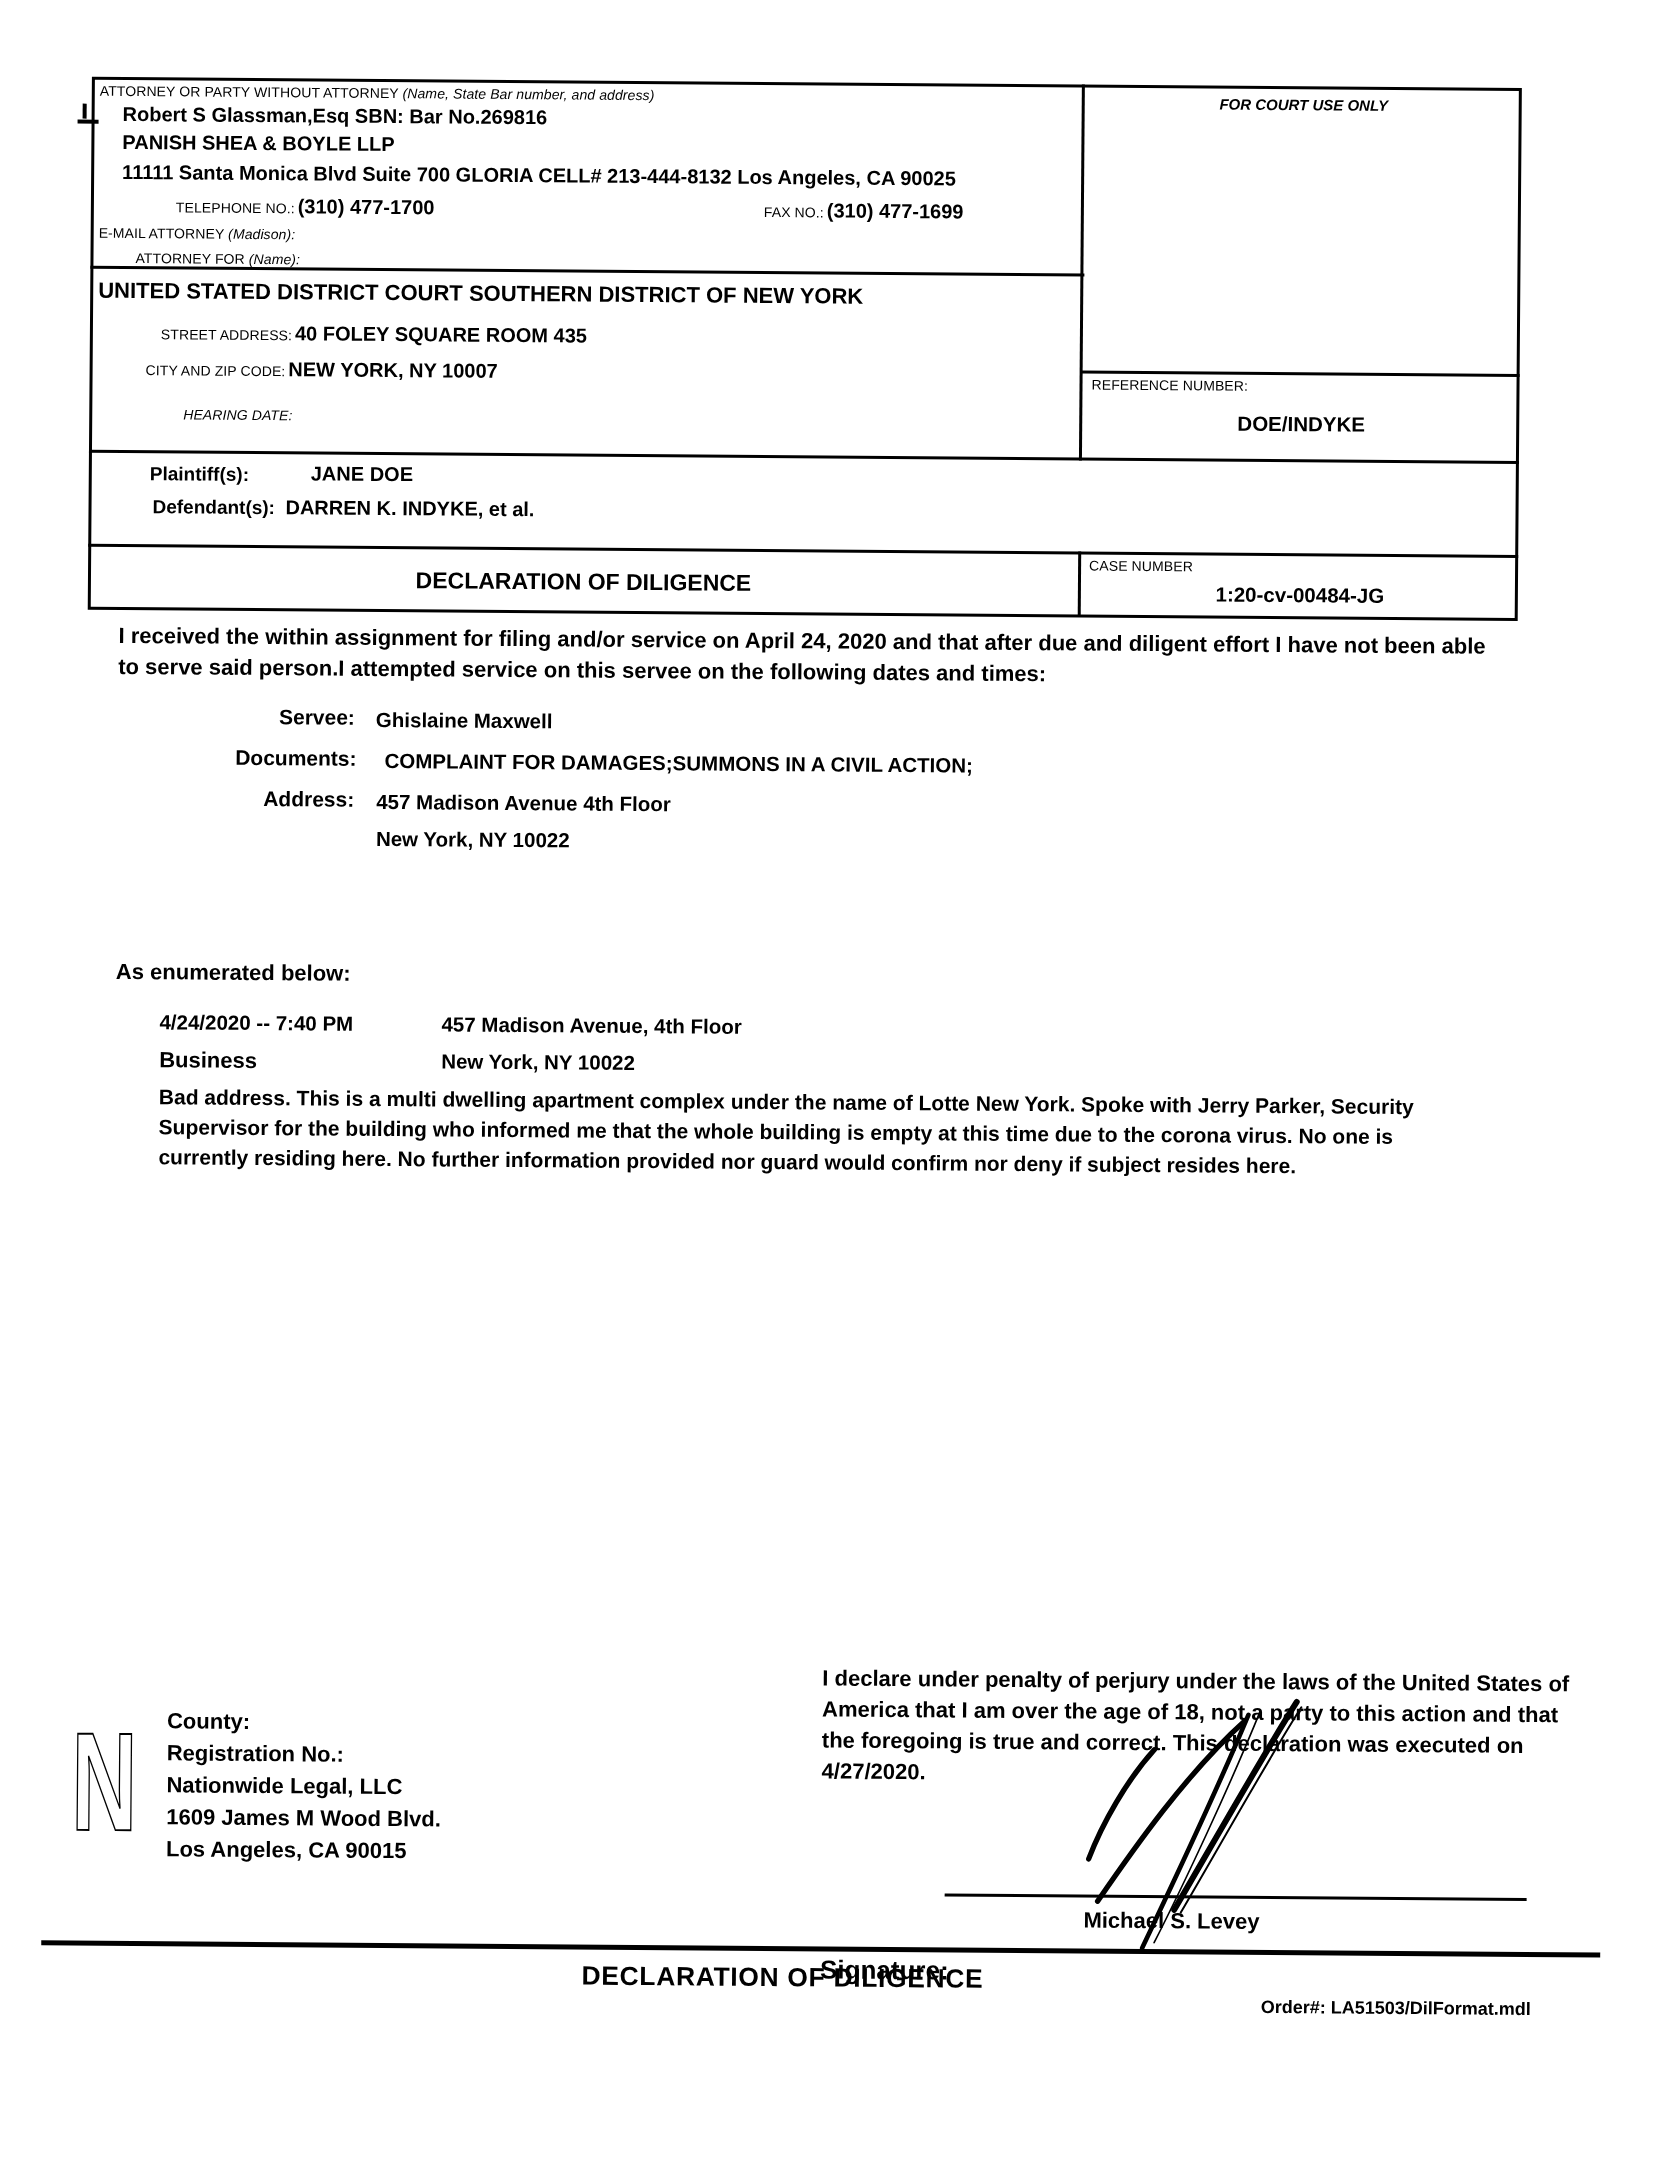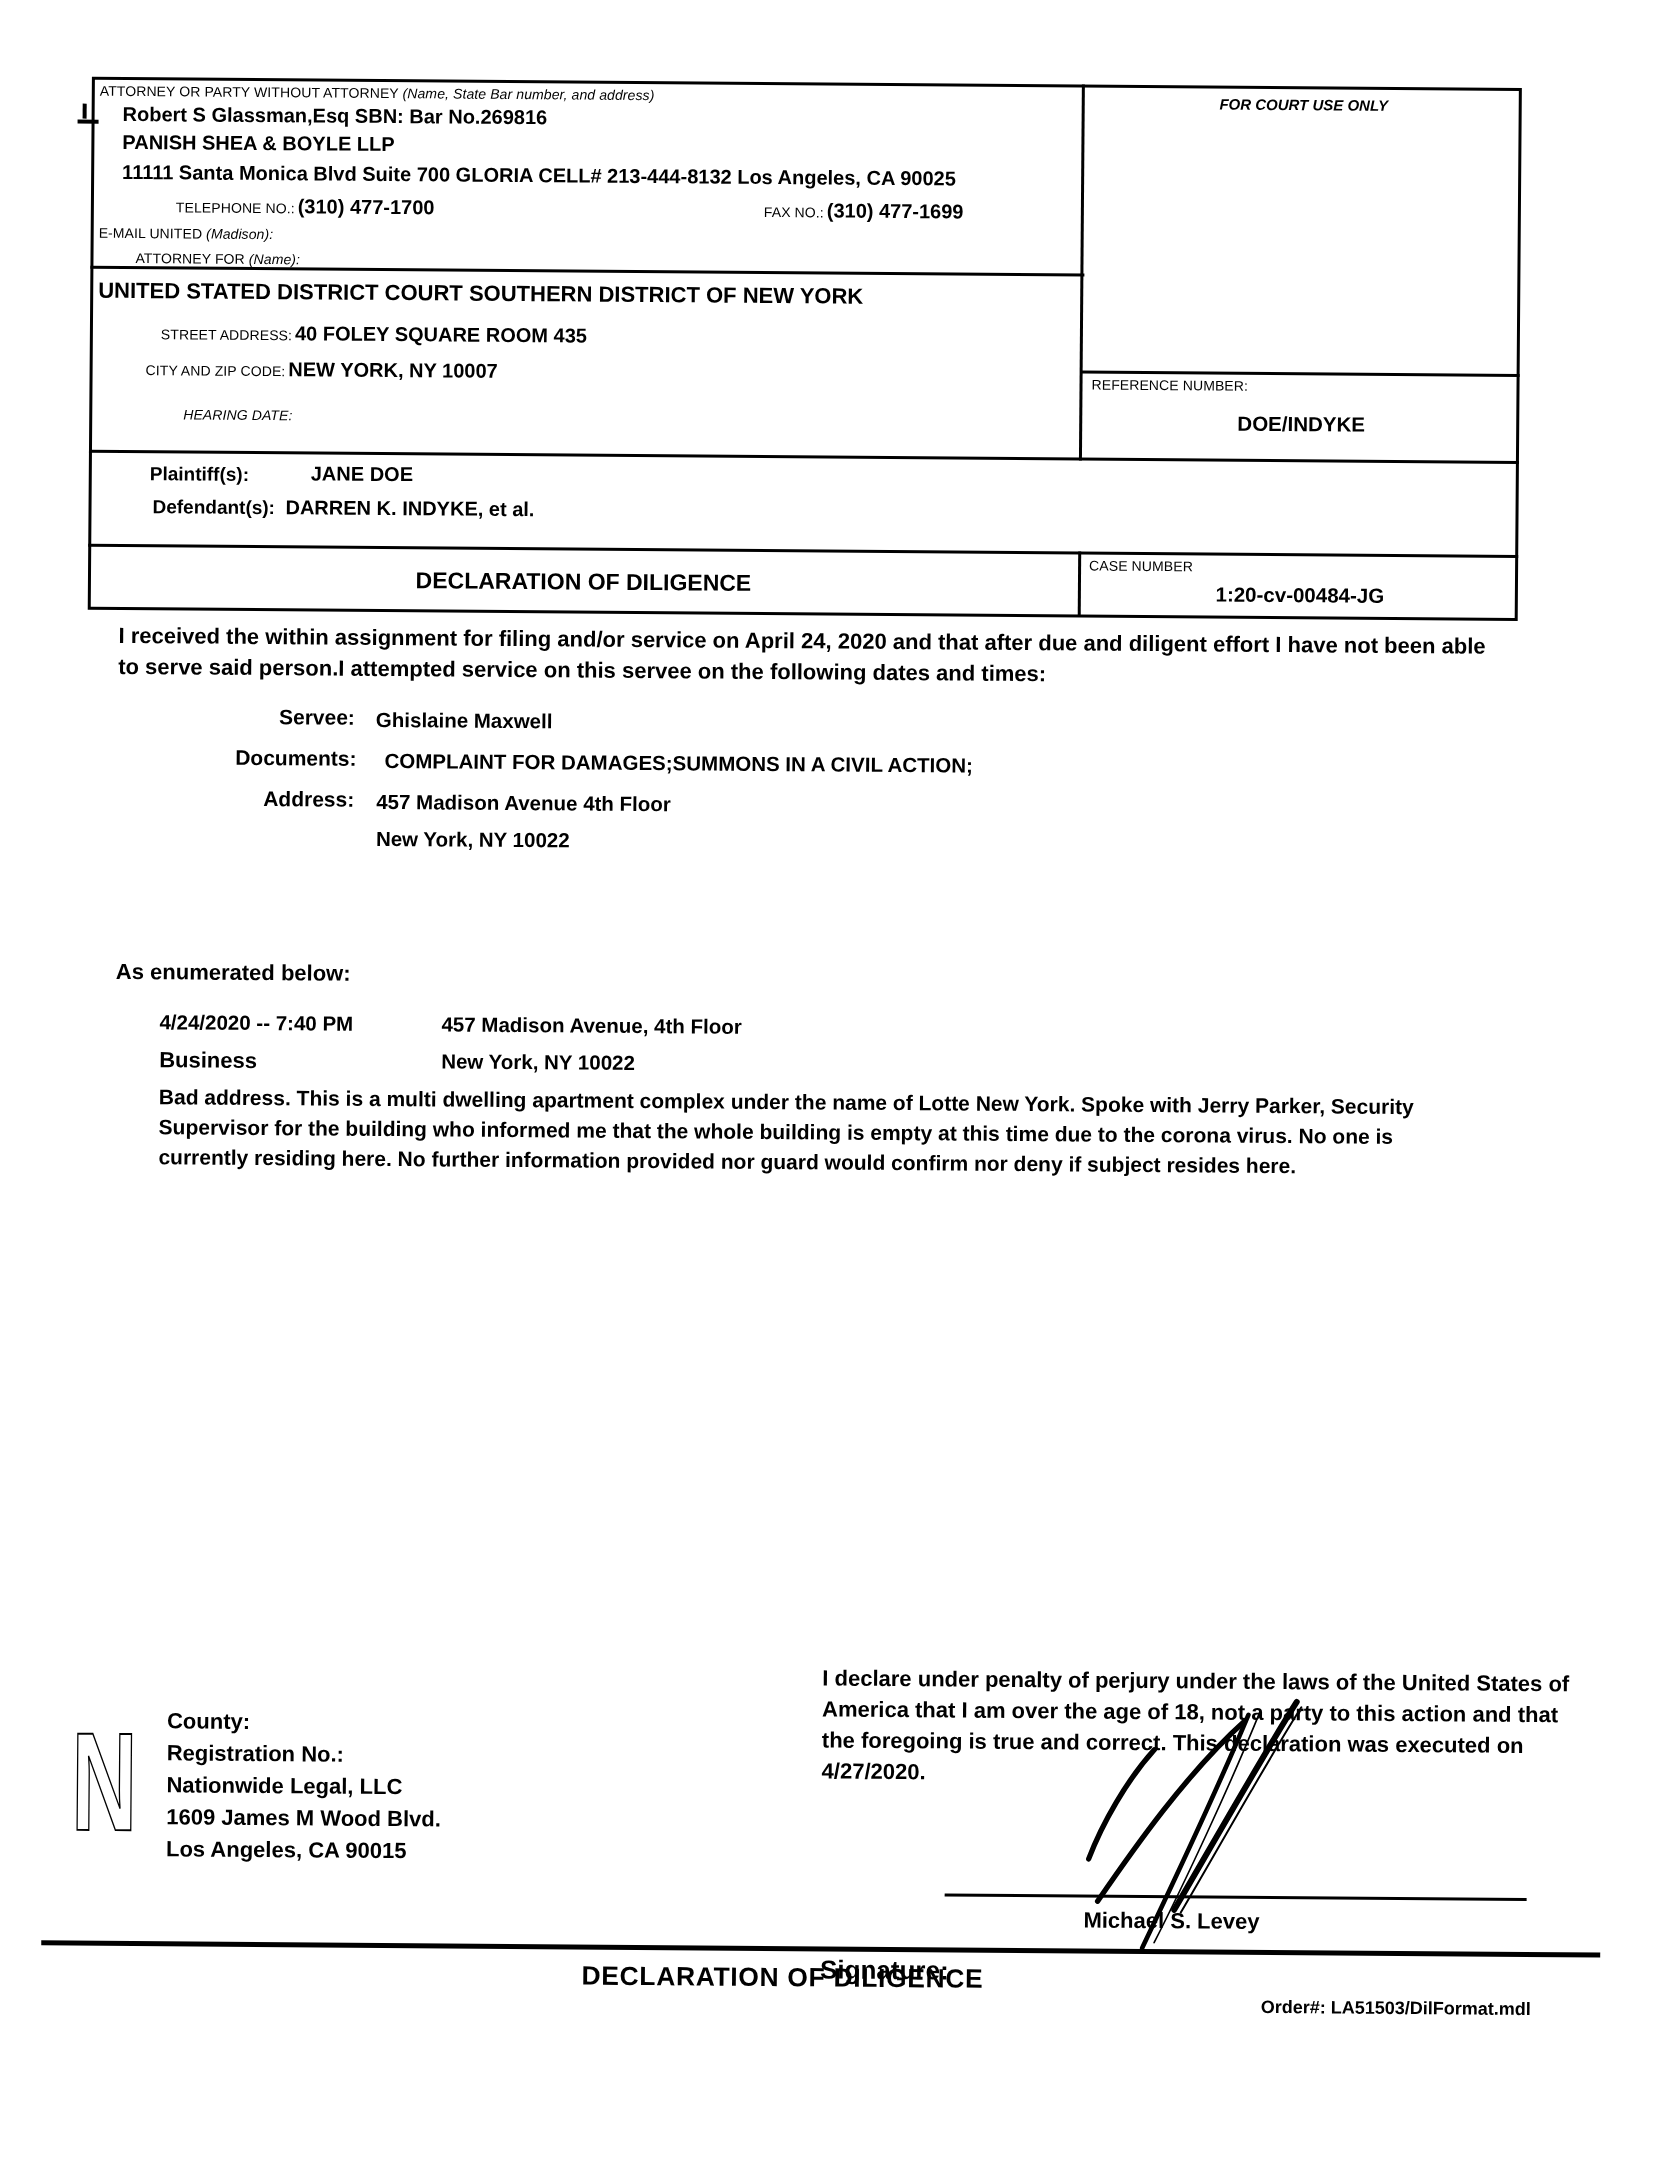--- a/index.html
+++ b/index.html
@@ -132,21 +132,21 @@
     <div class="t" id="attorney-line3">11111 Santa Monica Blvd Suite 700 GLORIA CELL# 213-444-8132  Los Angeles, CA 90025</div>
     <div class="t" id="phone-row">
       <span class="lbl">TELEPHONE NO.:</span>
       <span class="val">(310) 477-1700</span>
     </div>
     <div class="t" id="fax-row">
       <span class="lbl">FAX NO.:</span>
       <span class="val">(310) 477-1699</span>
     </div>
     <div class="t lbl" id="email-label">
-      <span>E-MAIL UNITED</span>
+      <span>E-MAIL ATTORNEY</span>
       <i>(Madison):</i>
     </div>
     <div class="t lbl" id="attorney-for-label">
       <span>ATTORNEY FOR</span>
       <i>(Name):</i>
     </div>
 
     <div class="t" id="court-use-label">FOR COURT USE ONLY</div>
     <div class="t lbl" id="reference-label">REFERENCE NUMBER:</div>
     <div class="t" id="reference-value">DOE/INDYKE</div>

